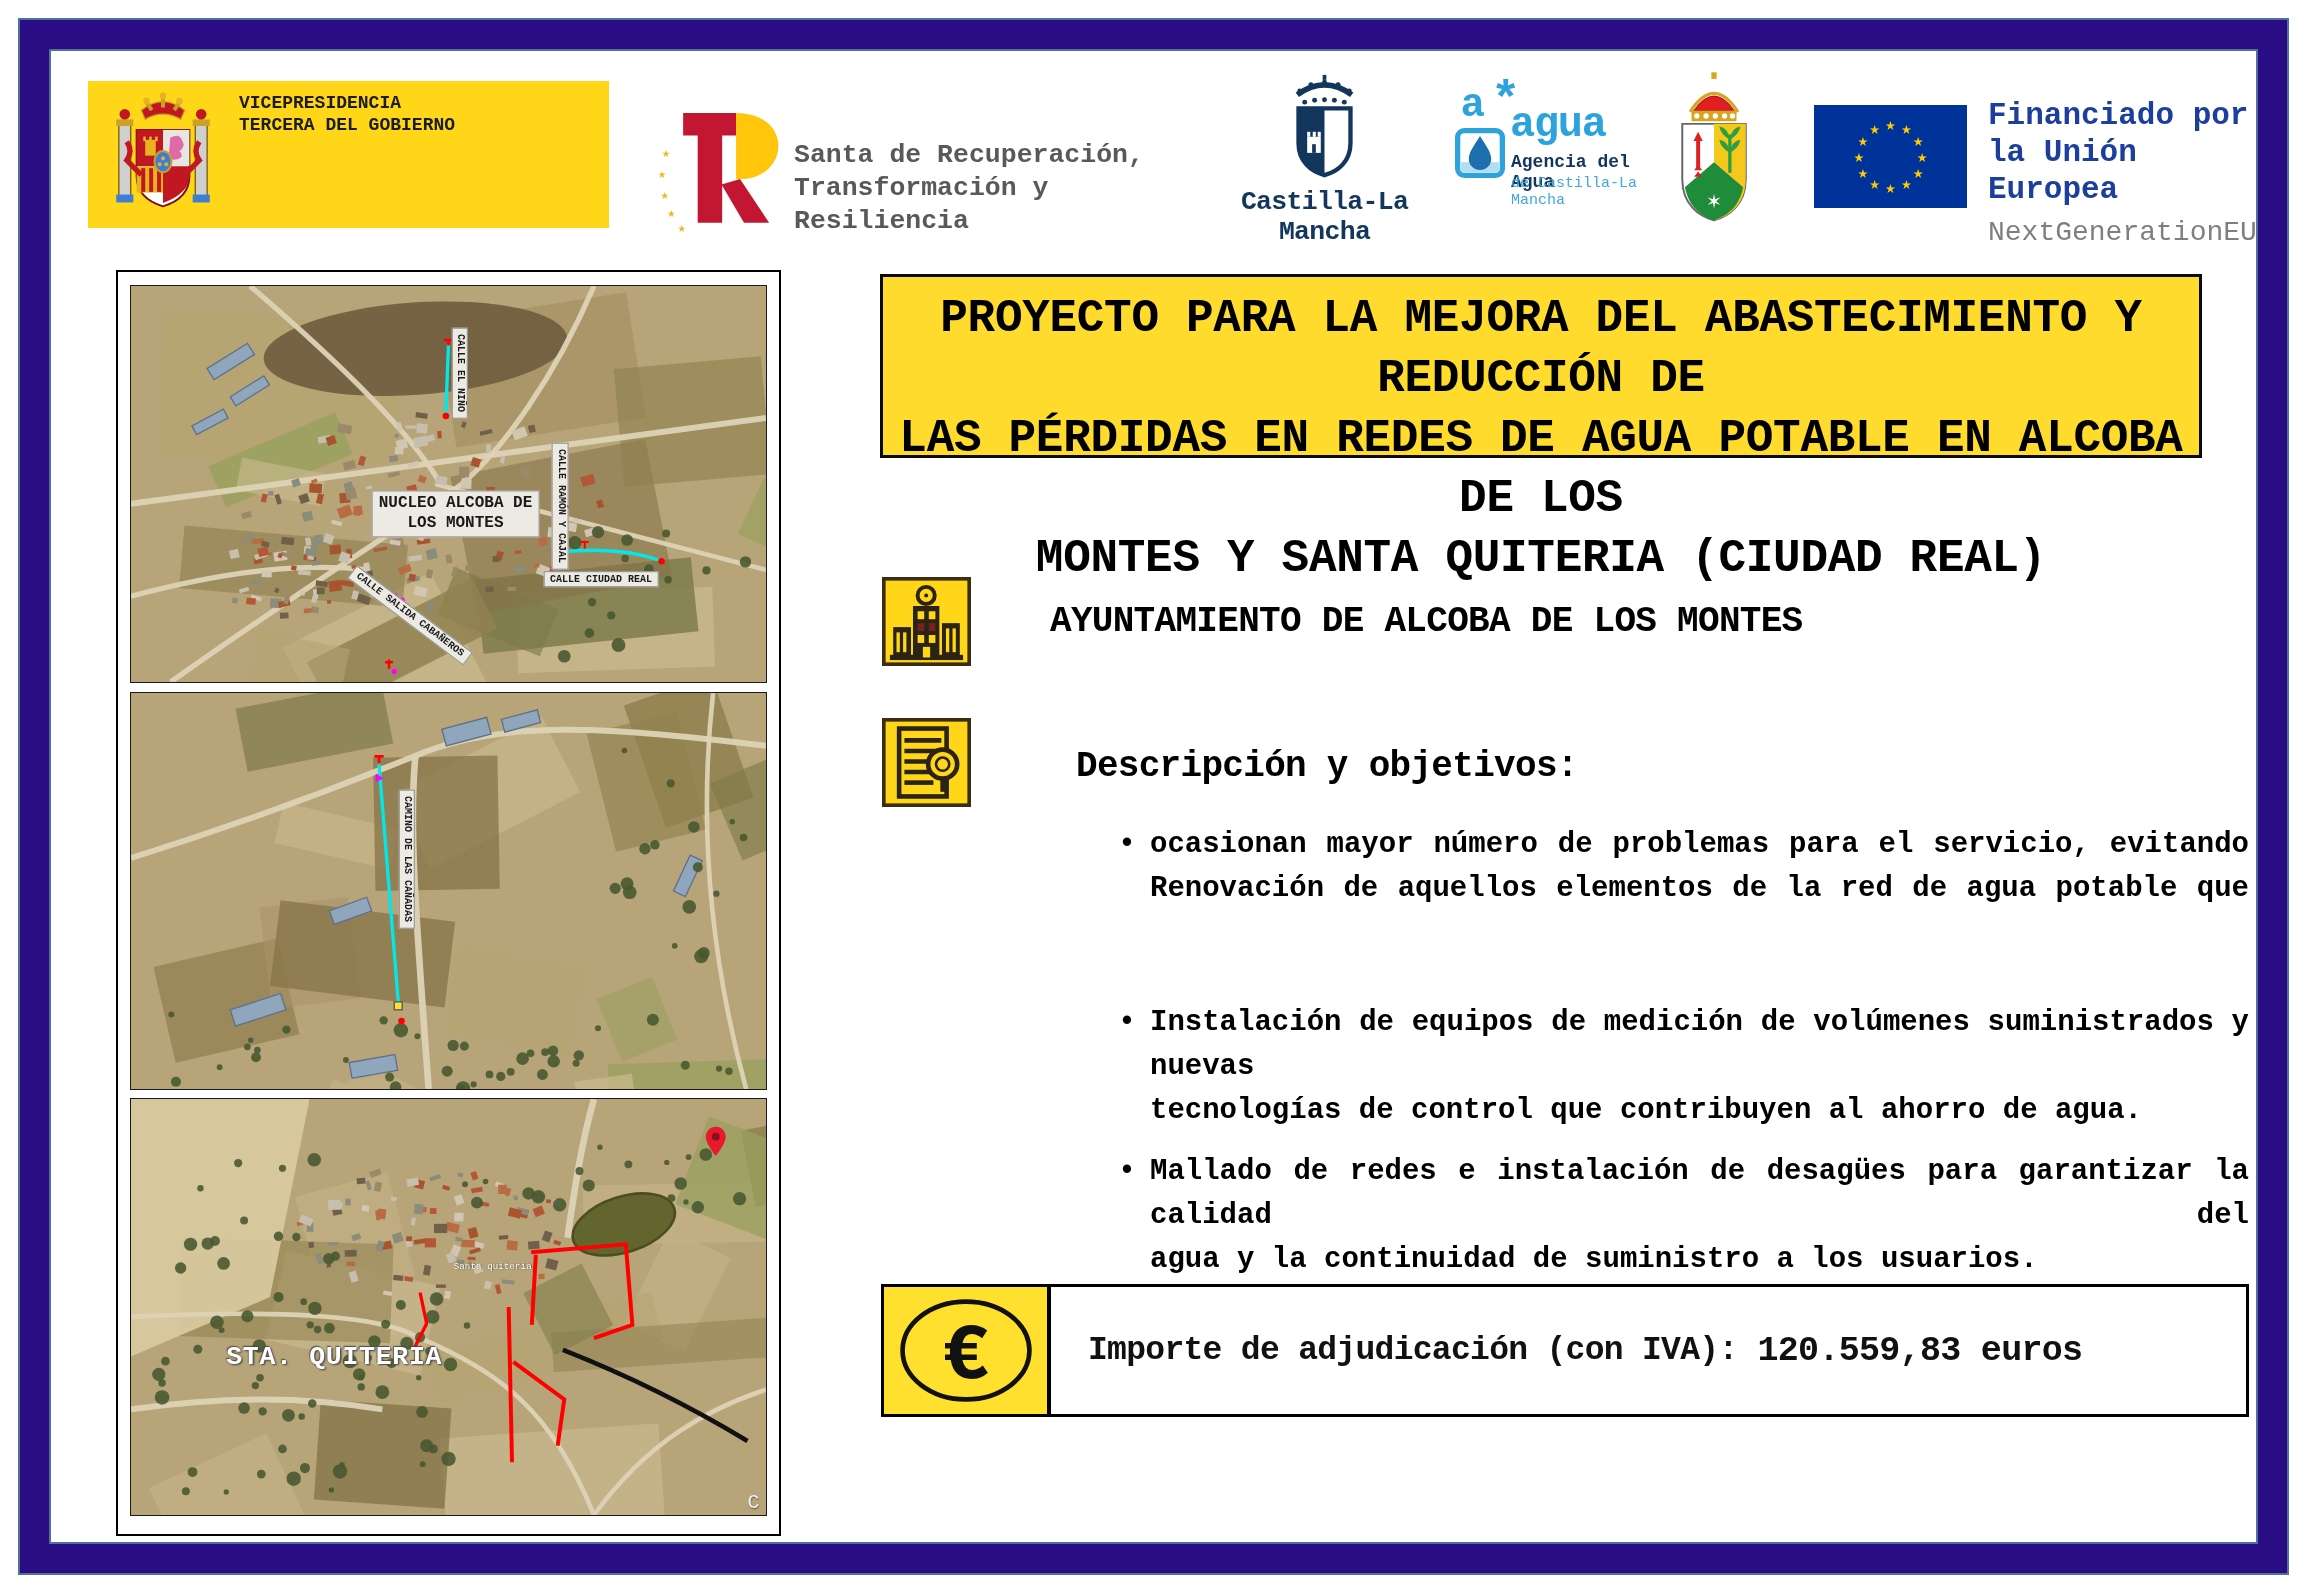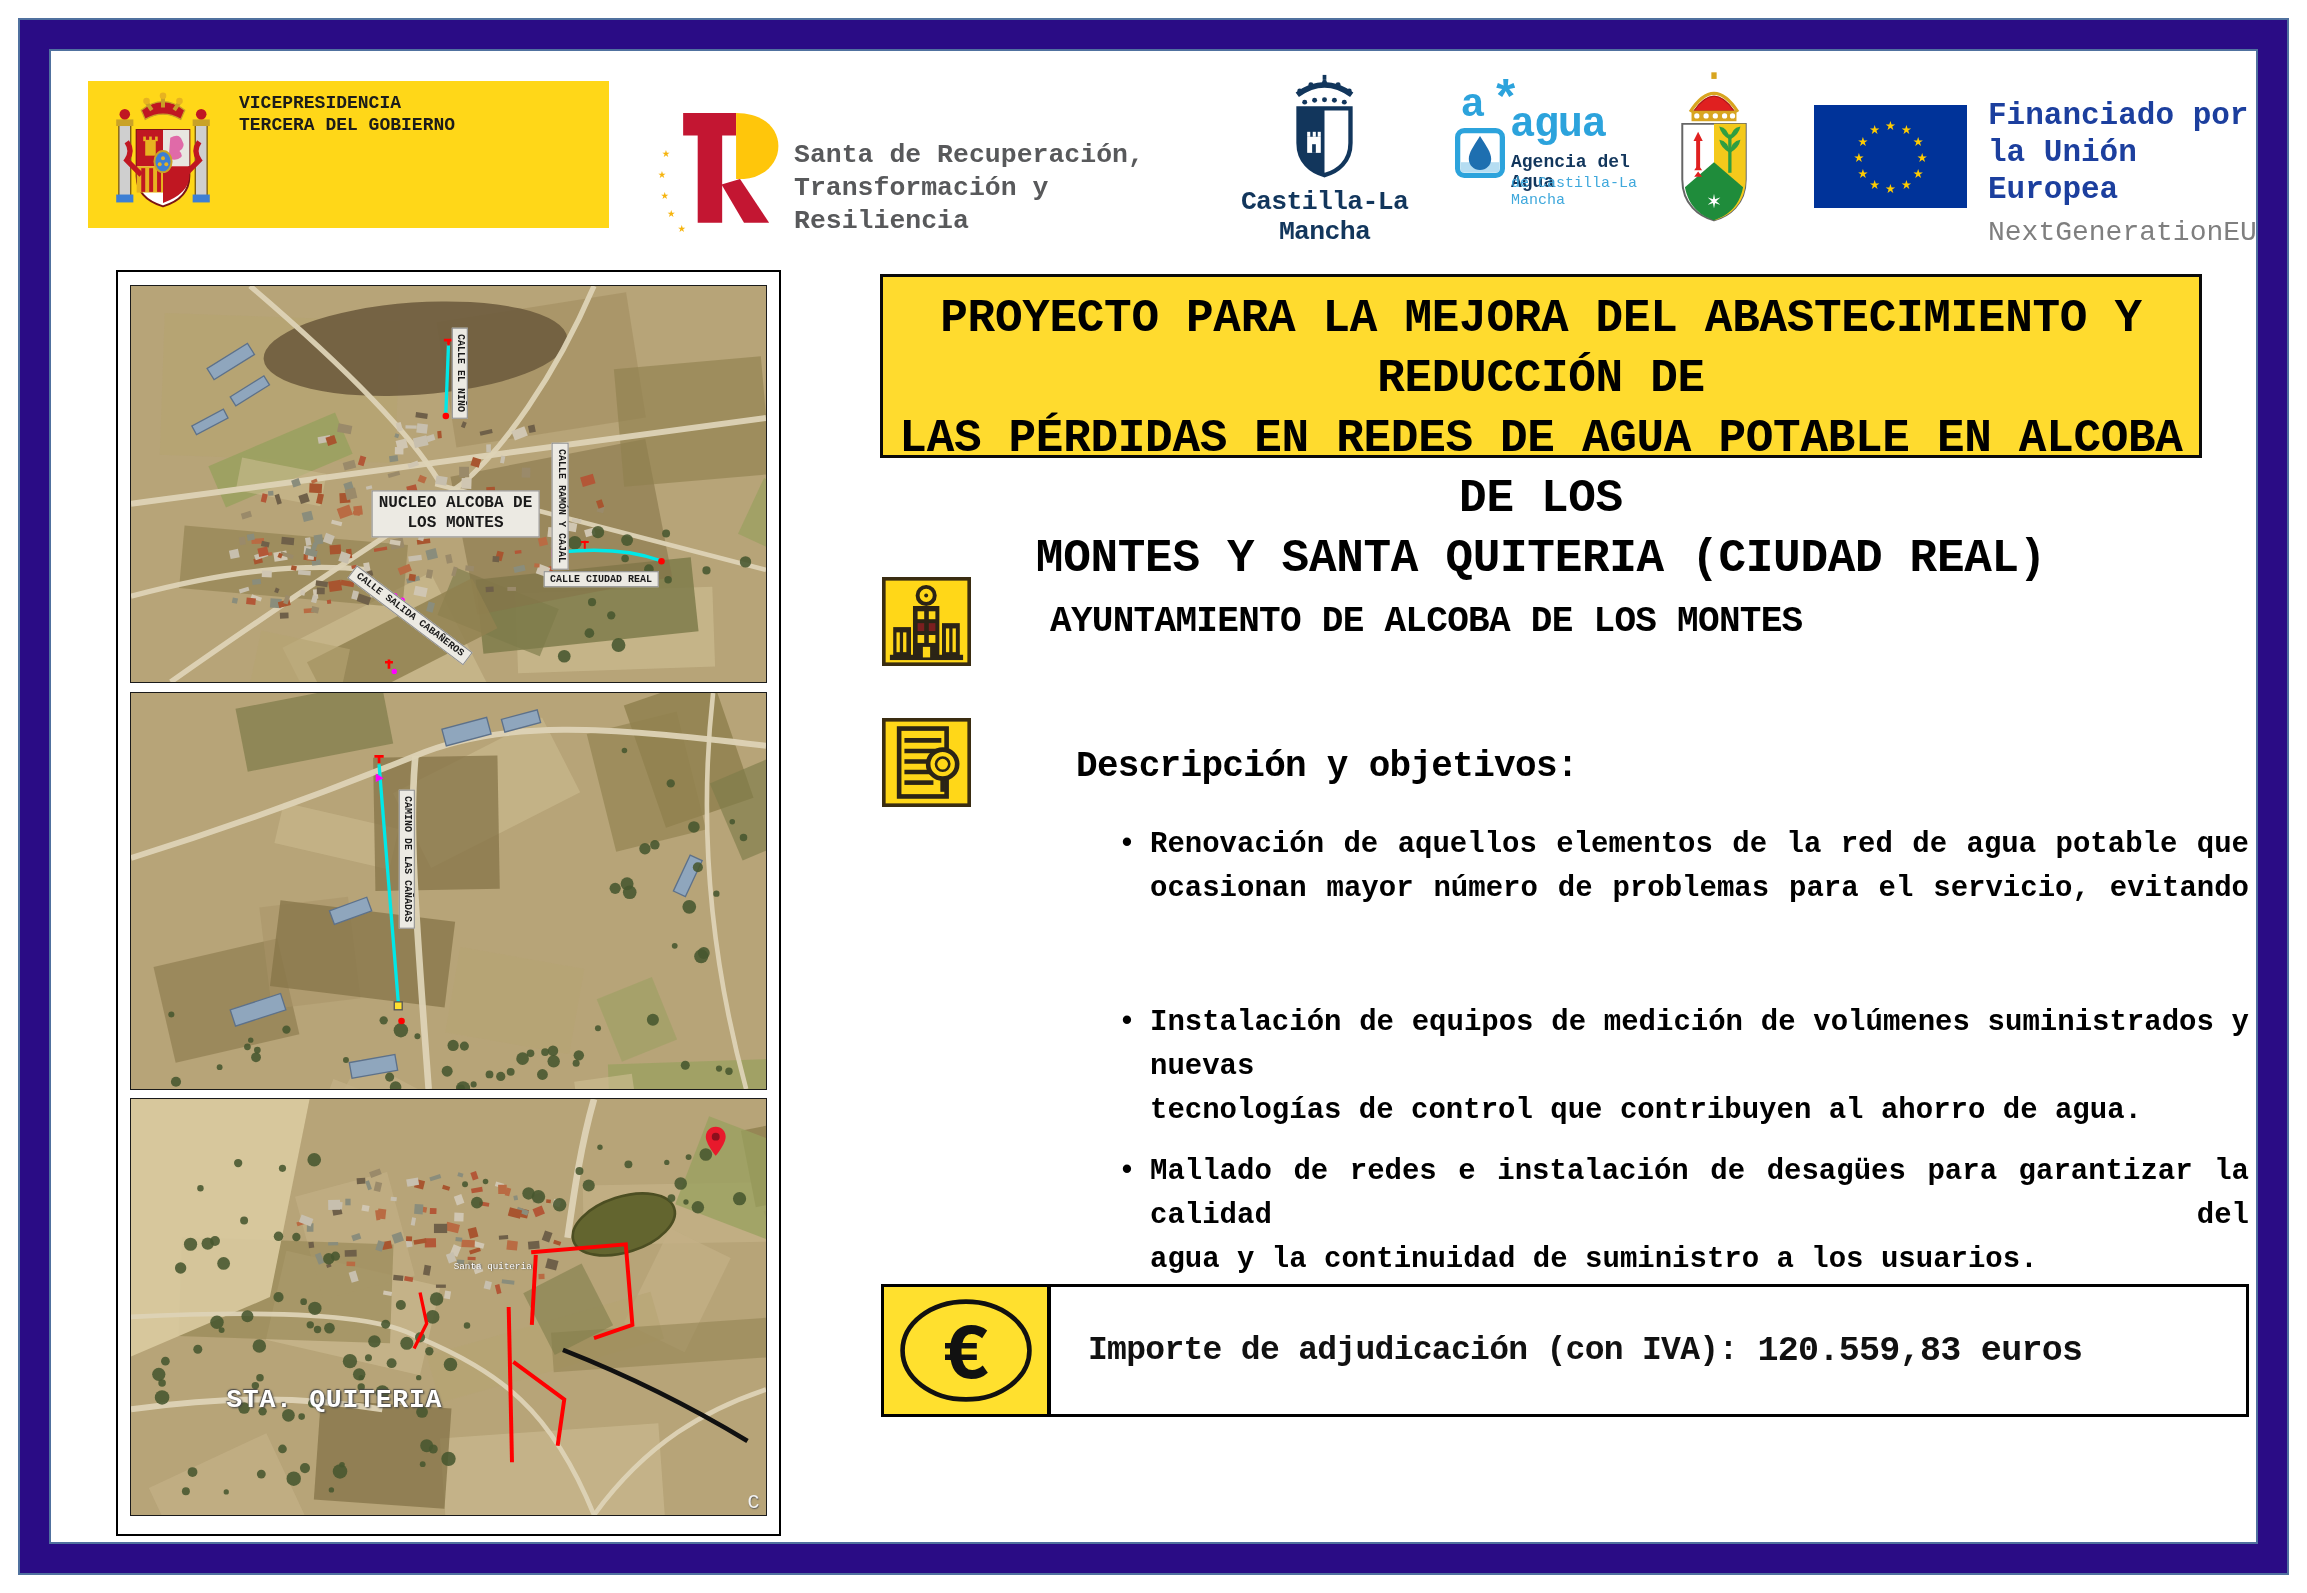--- a/index.html
+++ b/index.html
@@ -42,21 +42,21 @@
   #map3{height:418px;margin-top:8.6px;}
   .sat-map svg.art{position:absolute;inset:0;width:100%;height:100%;}
   .sat-map svg.marks{position:absolute;inset:0;width:100%;height:100%;}
   .maplabel{position:absolute;background:#eceae3;border:0.7px solid #8a8a8a;color:#1a1a1a;
             font-weight:700;text-align:center;transform:translate(-50%,-50%);}
   .nucleo{font-size:16px;line-height:20px;padding:2.6px 6.6px;margin-left:7px;}
   .street{font-size:10px;padding:1.3px 5.3px;white-space:nowrap;}
   .rot90{transform:translate(-50%,-50%) rotate(90deg);}
   .rot37{transform:translate(-50%,-50%) rotate(37deg);}
   .sta-label{position:absolute;color:#fff;font-size:26.5px;font-weight:700;letter-spacing:0.7px;
-             text-shadow:1.3px 1.3px 2px #444,-0.7px -0.7px 1.3px #444;transform:translate(0,-50%);margin-top:43px;}
+             text-shadow:1.3px 1.3px 2px #444,-0.7px -0.7px 1.3px #444;transform:translate(0,-50%);}
   .gplace{position:absolute;color:#fff;font-size:9.3px;font-weight:400;text-shadow:0.7px 0.7px 1.3px #333;transform:translate(-50%,-50%);}
   .gmark{position:absolute;color:#f2f2f2;font-size:20px;font-weight:400;text-shadow:0.7px 0.7px 1.3px #555;}
   
   .title-box{position:absolute;left:880px;top:274px;width:1322px;height:184px;background:#ffdb2e;
              border:3.3px solid #0a0a0a;box-sizing:border-box;}
   .title-box .t{margin-top:12px;text-align:center;font-size:46px;line-height:60px;font-weight:700;
                 color:#000;letter-spacing:-0.3px;}
   .icon-frame{position:absolute;width:89px;height:89px;}
   .h-ayunt{position:absolute;left:1050px;top:601px;font-size:36px;font-weight:700;letter-spacing:-0.7px;color:#000;}
   .h-desc{position:absolute;left:1060px;top:746px;font-size:36px;font-weight:700;letter-spacing:-0.7px;color:#000;margin-left:16px;}
@@ -799,22 +799,22 @@
     </g>
     <circle cx="92" cy="70" r="22" fill="#ffd718" stroke="#2b2416" stroke-width="7"></circle>
     <circle cx="92" cy="70" r="10" fill="#ffd718" stroke="#2b2416" stroke-width="4"></circle>
     <line x1="92" y1="92" x2="92" y2="112" stroke="#2b2416" stroke-width="7"></line>
   </svg>
   <div class="h-desc">Descripción y objetivos:</div>
 
   <div class="bullet" id="b0">
       <span class="dot">•</span>
       <div class="btxt">
+        <div class="jl">ocasionan mayor número de problemas para el servicio, evitando</div>
         <div class="jl">Renovación de aquellos elementos de la red de agua potable que</div>
-        <div class="jl">ocasionan mayor número de problemas para el servicio, evitando</div>
       </div>
     </div>
   <div class="bullet" id="b1">
       <span class="dot">•</span>
       <div class="btxt">
         <div class="jl">Instalación de equipos de medición de volúmenes suministrados y nuevas</div>
         <div>tecnologías de control que contribuyen al ahorro de agua.</div>
       </div>
     </div>
   <div class="bullet" id="b2">

